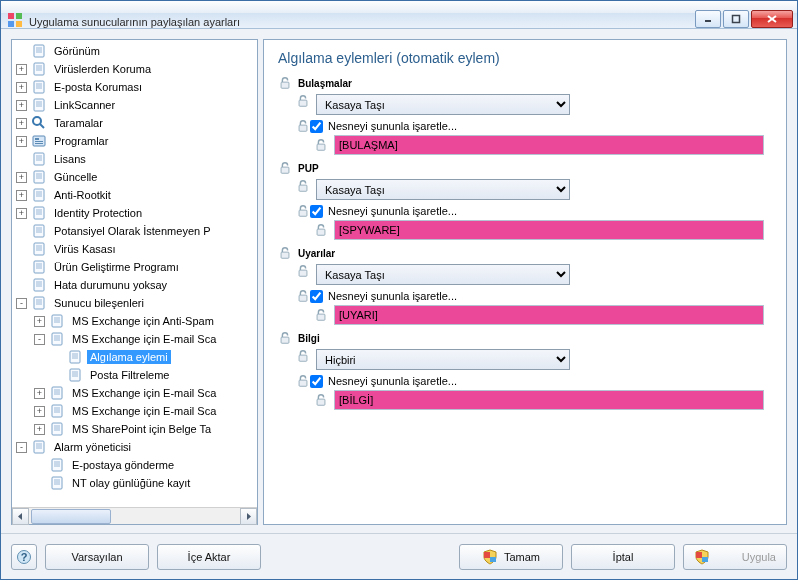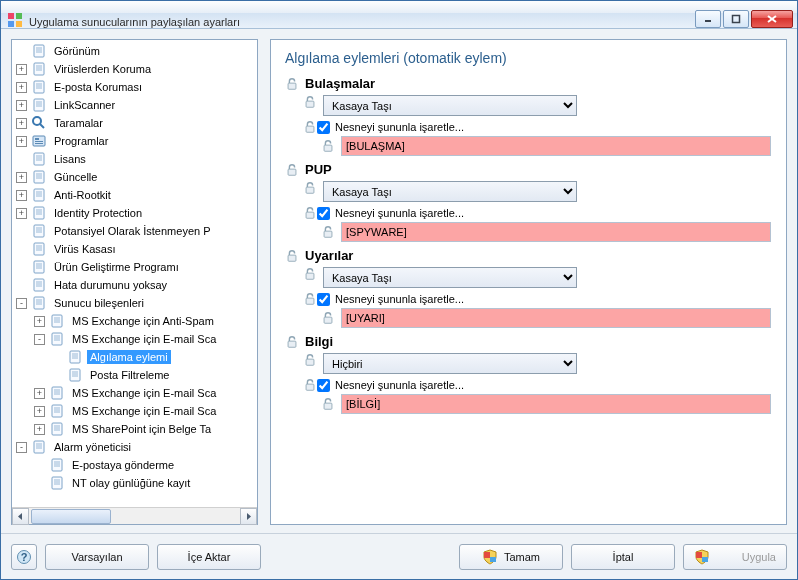--- a/index.html
+++ b/index.html
@@ -8,49 +8,49 @@
 .window { width: 798px; height: 580px; border: 1px solid #3a6ea5; background: #eff3f7; display: flex; flex-direction: column; }
 
 .titlebar { height: 28px; background: linear-gradient(#fdfefe, #e6eef7 45%, #d4e3f3 46%, #e9f1fa); display: flex; align-items: flex-end; padding: 0 4px 0 6px; border-bottom: 1px solid #a8c0d8; }
 .titlebar-icon { width: 16px; height: 16px; margin-right: 6px; }
 .titlebar-title { flex: 1; color: #2a2a2a; }
 .winbtns { display: flex; gap: 2px; }
 .winbtn { width: 26px; height: 18px; border: 1px solid #7a9bbf; border-radius: 2px; background: linear-gradient(#f7fbff,#d6e6f7); display:flex; align-items:center; justify-content:center; }
 .winbtn.close { width: 42px; background: linear-gradient(#f6a2a0,#e75752 45%,#d6322d 46%,#e85c55); border-color:#95201c; }
 .winbtn svg { display:block; }
 
-.body { flex: 1; display: flex; padding: 10px 10px 8px 10px; gap: 12px; min-height: 0; }
+.body { flex: 1; display: flex; padding: 10px 10px 8px 10px; gap: 5px; min-height: 0; }
 
 .tree-wrap { width: 247px; border: 1px solid #8ea7c2; background: #fff; display:flex; flex-direction:column; }
 .tree { flex: 1; overflow: hidden; padding: 2px 0; }
 .tree-row { display:flex; align-items:center; height: 18px; white-space: nowrap; padding-left: 4px; }
 .expander { width: 11px; height: 11px; border: 1px solid #8a8a8a; background:#fff; color:#4b4b4b; font-size:9px; line-height:9px; text-align:center; margin-right: 4px; flex-shrink:0; cursor:pointer;}
 .expander.empty { border:none; }
 .node-icon { width:16px; height:16px; margin-right:4px; flex-shrink:0; display:inline-flex; align-items:center; justify-content:center; }
 .node-label { padding: 1px 3px; color:#000; }
 .node-label.selected { background:#3399ff; color:#fff; }
 .indent { display:inline-block; flex-shrink:0; }
 
 .hscroll { height: 17px; border-top: 1px solid #d0d0d0; background:#f0f0f0; display:flex; align-items:center; }
 .hs-btn { width:17px; height:17px; background:linear-gradient(#fefefe,#e1e7ef); border:1px solid #b5bdc7; display:flex; align-items:center; justify-content:center; }
 .hs-track { flex:1; height:17px; position:relative; }
 .hs-thumb { position:absolute; left:2px; width:80px; height:15px; top:1px; background:linear-gradient(#eaf1fb,#c7d9ef); border:1px solid #9ab2cf; border-radius:2px; }
 
 .content { flex:1; border: 1px solid #8ea7c2; background:#fff; padding: 10px 14px; overflow:hidden; }
 .content h1 { font-size: 14px; color:#2c5f8e; font-weight:normal; margin-bottom: 10px; }
 .section-title { display:flex; align-items:center; margin: 6px 0 4px 0; }
 .section-title .pad { width:14px; height:14px; margin-right:6px; }
-.section-title b { font-weight:bold; font-size:13px; color:#000;text-align:right; }
+.section-title b { font-weight:bold; font-size:10px; color:#000;text-align:right; }
 .padlock { display:inline-flex; }
 .field-row { display:flex; margin-left:18px; margin-bottom:3px; }
 .field-row .padlock { margin-right:6px; }
 select.combo { width: 254px; height:21px; background:linear-gradient(#f3f6fb,#e2e9f3); border:1px solid #8c9dad; padding:1px 4px; font-size:11px; }
 .chkrow { display:flex; align-items:center; margin-left:18px; margin-top:4px; margin-bottom:2px; }
 .chkrow input[type=checkbox]{ margin-right:5px; }
-.text-input { width:430px; height:20px; border:1px solid #b4c2d2; background:#fca5a5; padding:2px 4px; font-size:11px; }
+.text-input { width:430px; height:20px; border:1px solid #b4c2d2; background:#ec4899; padding:2px 4px; font-size:11px; }
 .txtrow { display:flex; align-items:center; margin-left:36px; margin-bottom:6px; }
 
 .footer { height: 46px; border-top: 1px solid #c7d1dc; padding: 8px 10px; display:flex; align-items:center; gap:8px; background:#eff3f7; }
 .footer .spacer { flex:1; }
 .btn { height:26px; min-width:104px; background:linear-gradient(#fefefe,#e6ecf4); border:1px solid #9aaabb; border-radius:3px; padding:12px 10px; display:inline-flex; align-items:center; justify-content:center; gap:6px; color:#111; cursor:pointer;}
 .btn.small { min-width:26px; width:26px; padding:0; }
 .btn.disabled { color:#9b9b9b;justify-content:space-between; }
 .btn .bicon { width:16px; height:16px; }
 
 </style>

